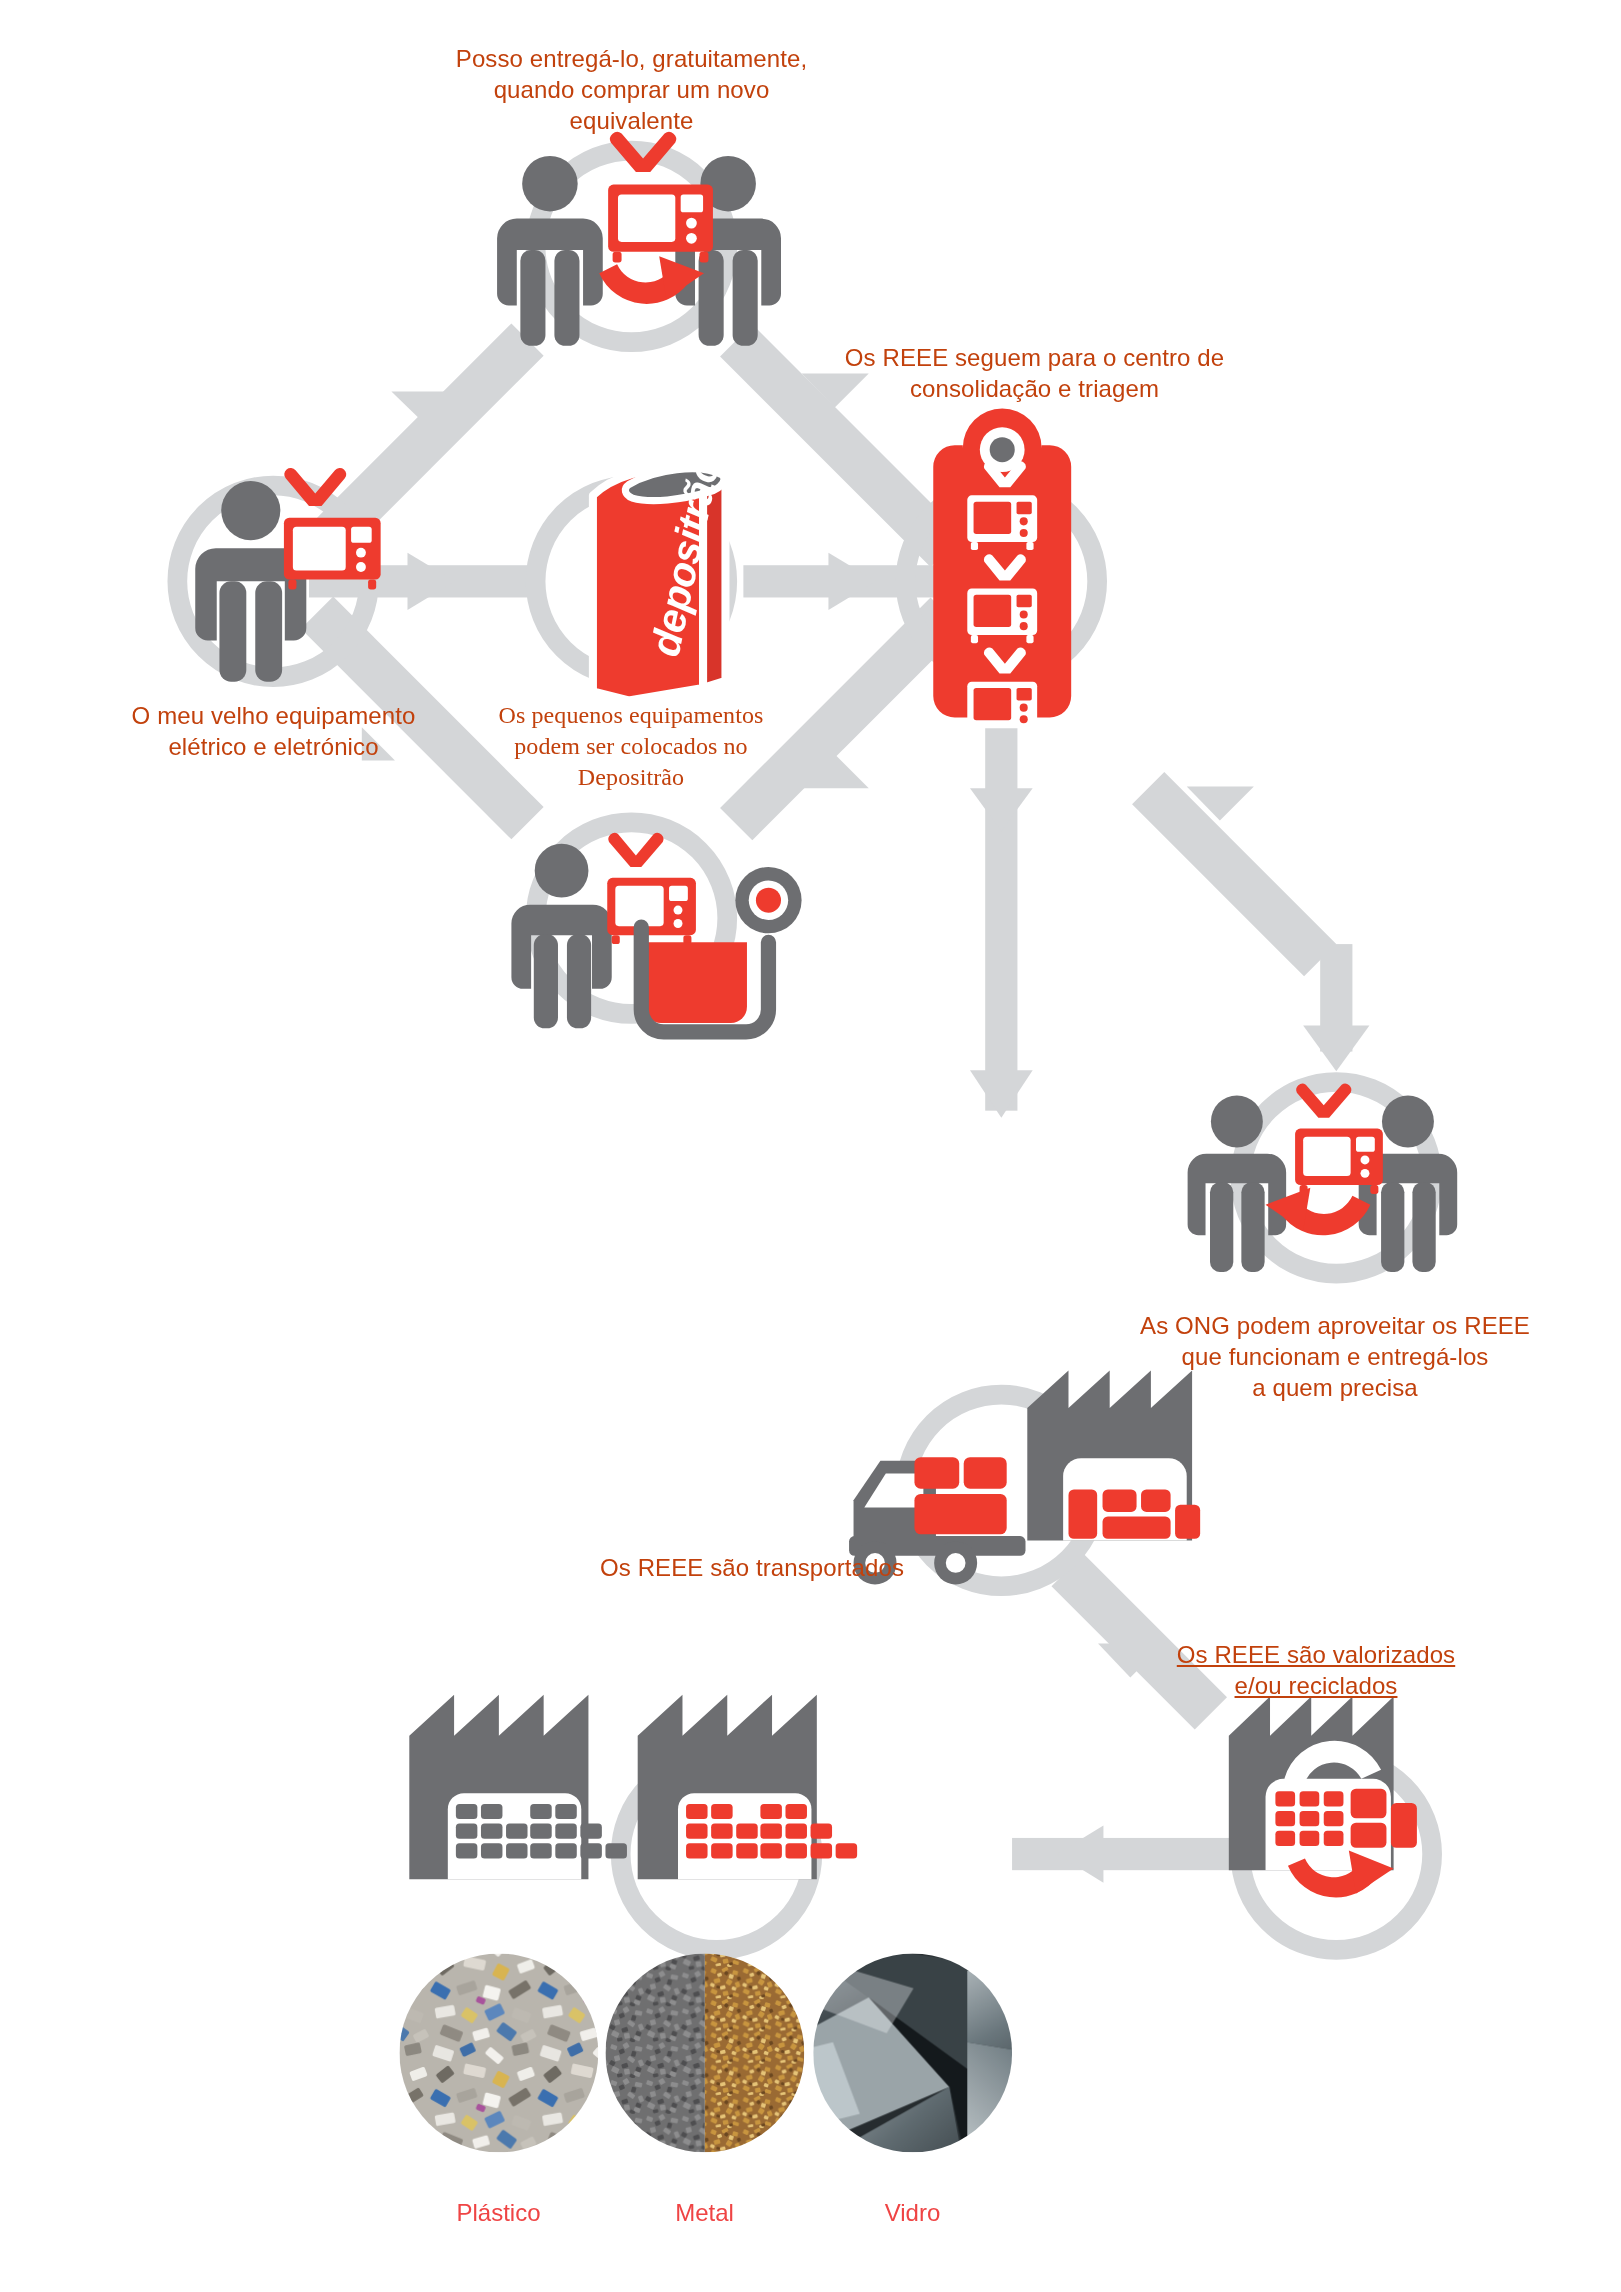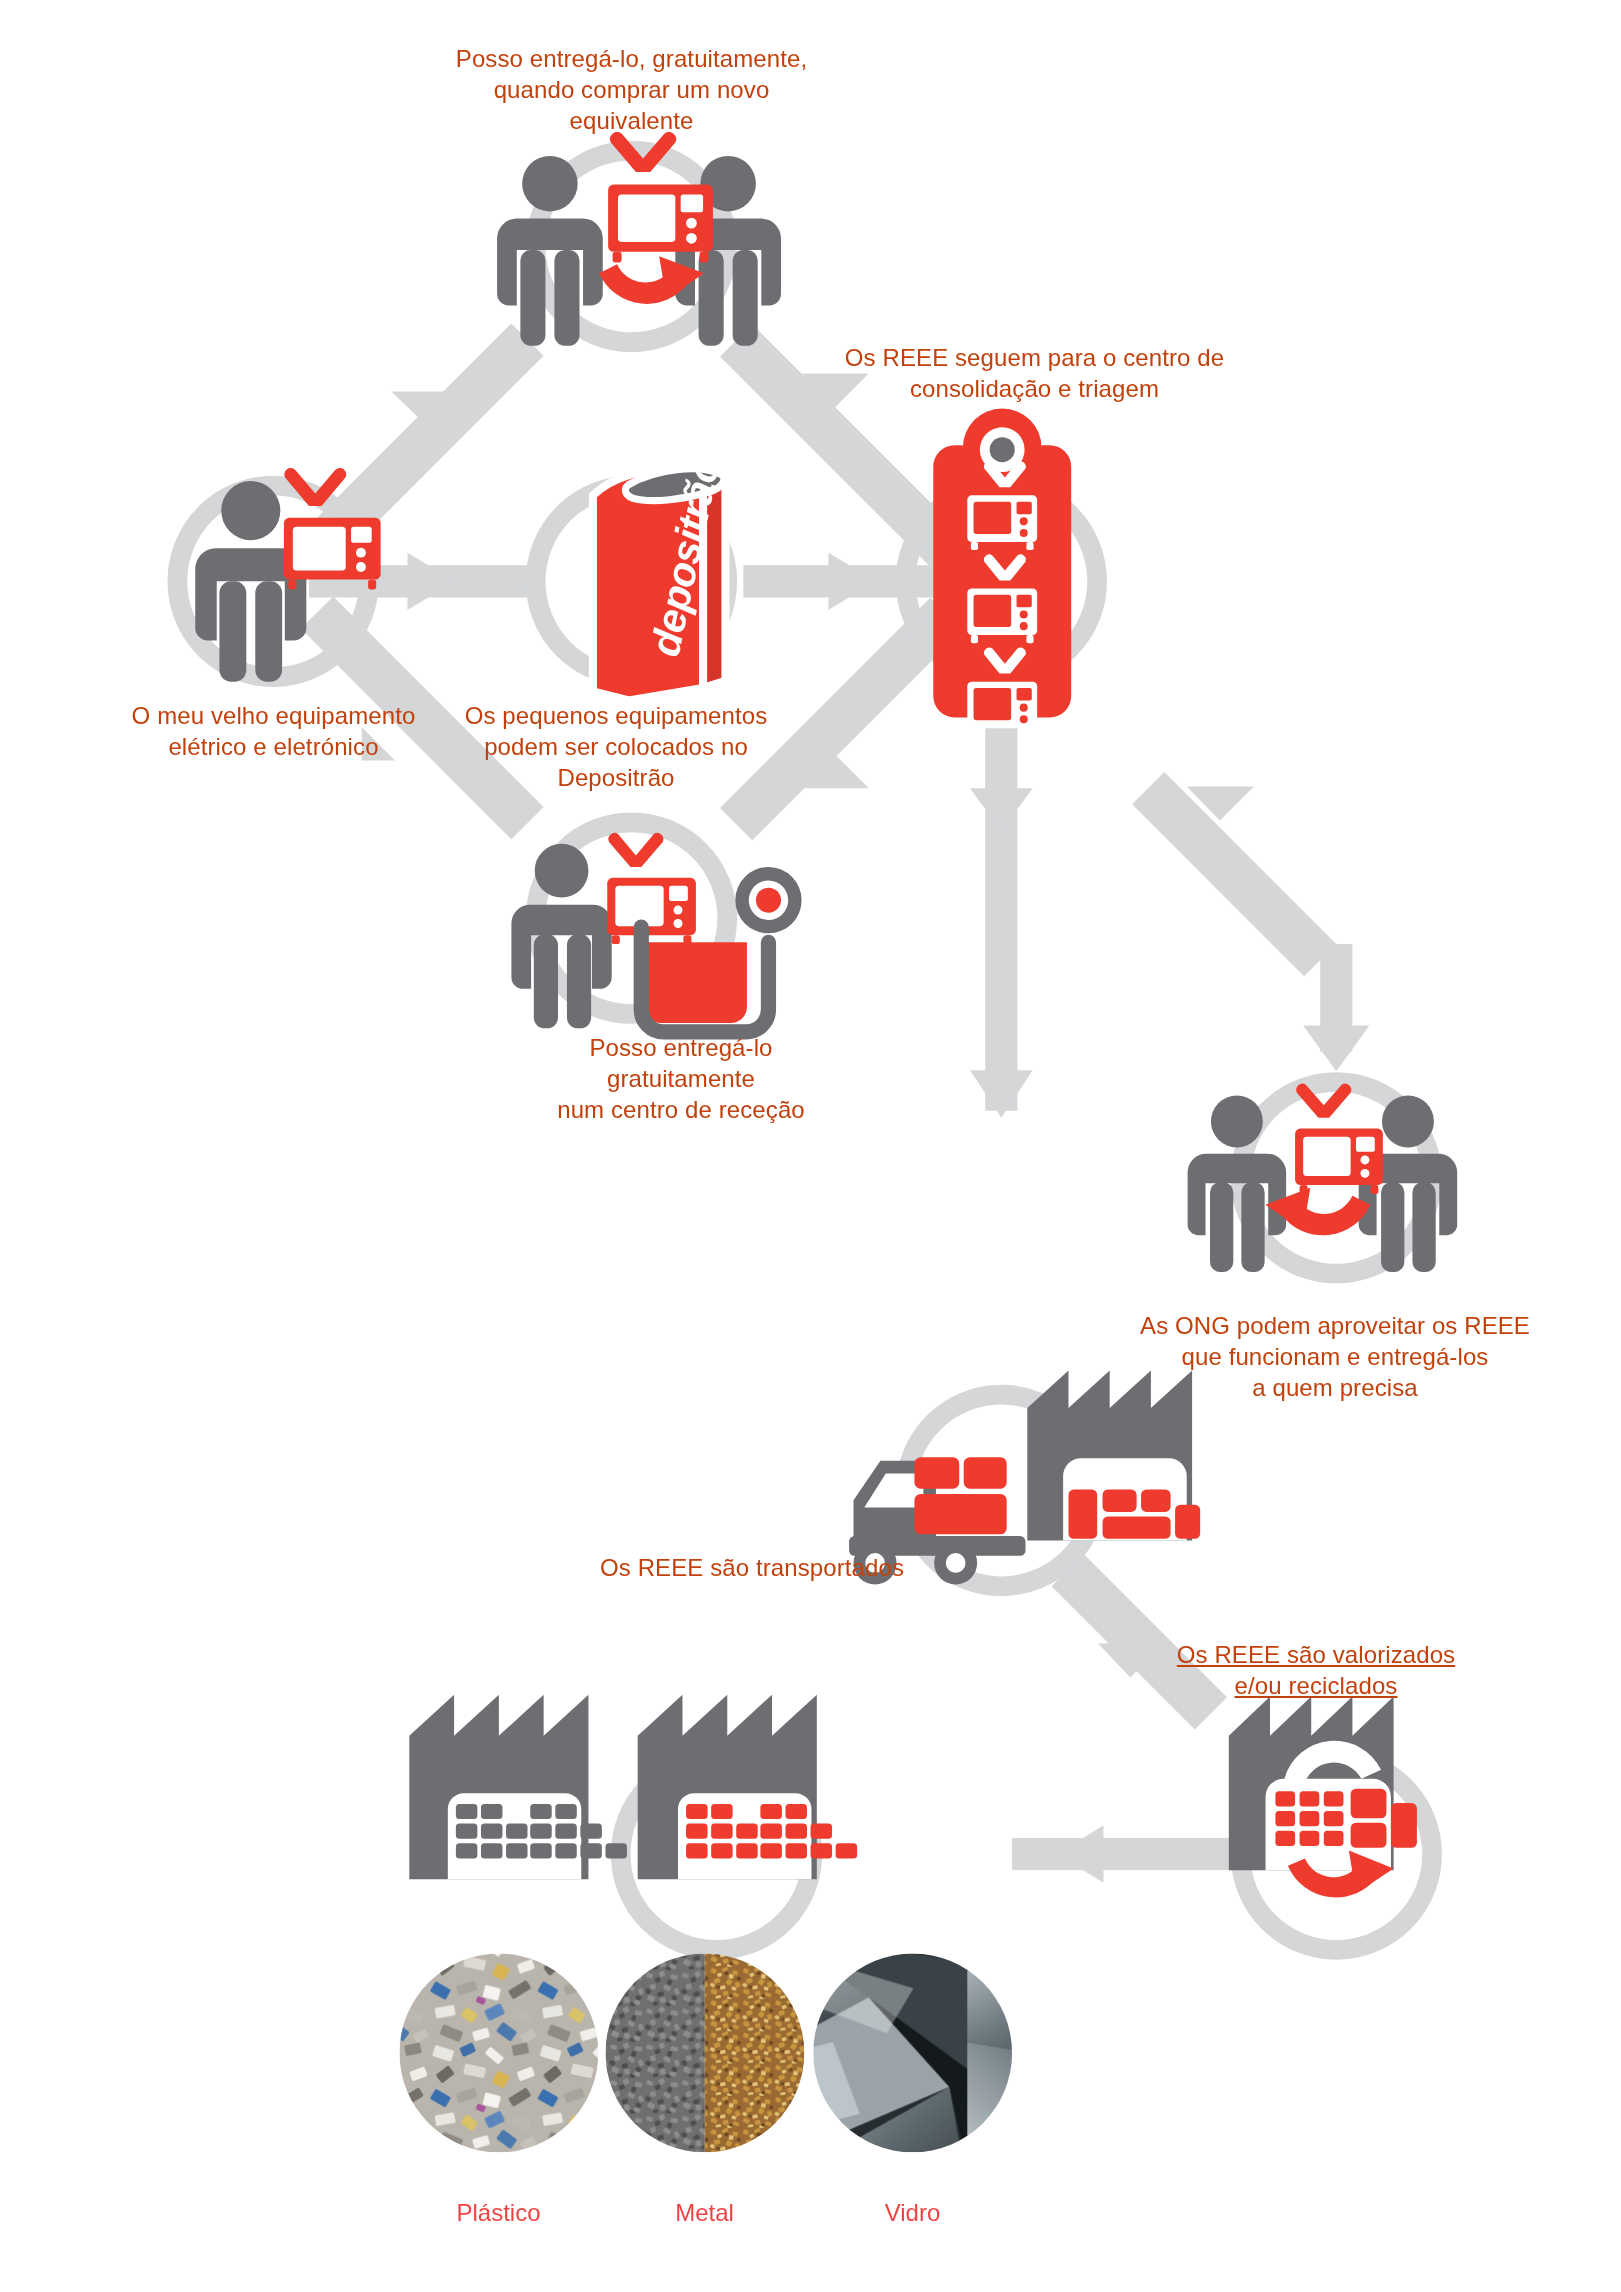--- a/index.html
+++ b/index.html
@@ -480,27 +480,24 @@
     </g>
   </svg>
 
   <div class="cap" style="left:394px; top:43px; width:475px;">Posso entregá-lo, gratuitamente,
 quando comprar um novo
 equivalente</div>
 
   <div class="cap" style="left:54px; top:700px; width:439px;">O meu velho equipamento
 elétrico e eletrónico</div>
 
-  <div class="cap" style="left:437px; top:700px; width:358px;">Os pequenos equipamentos
+  <div class="cap" style="left:452px; top:700px; width:358px;font-family:Liberation Serif, serif;">Os pequenos equipamentos
 podem ser colocados no
 Depositrão</div>
 
-  <div class="cap" style="left:484px; top:1032px; width:394px;">Posso entregá-lo
-gratuitamente
-num centro de receção</div>
 
   <div class="cap" style="left:797px; top:342px; width:475px;">Os REEE seguem para o centro de
 consolidação e triagem</div>
 
   <div class="cap" style="left:1111px; top:1310px; width:448px;">As ONG podem aproveitar os REEE
 que funcionam e entregá-los
 a quem precisa</div>
 
   <div class="cap" style="left:564px; top:1552px; width:376px;">Os REEE são transportados</div>
 

